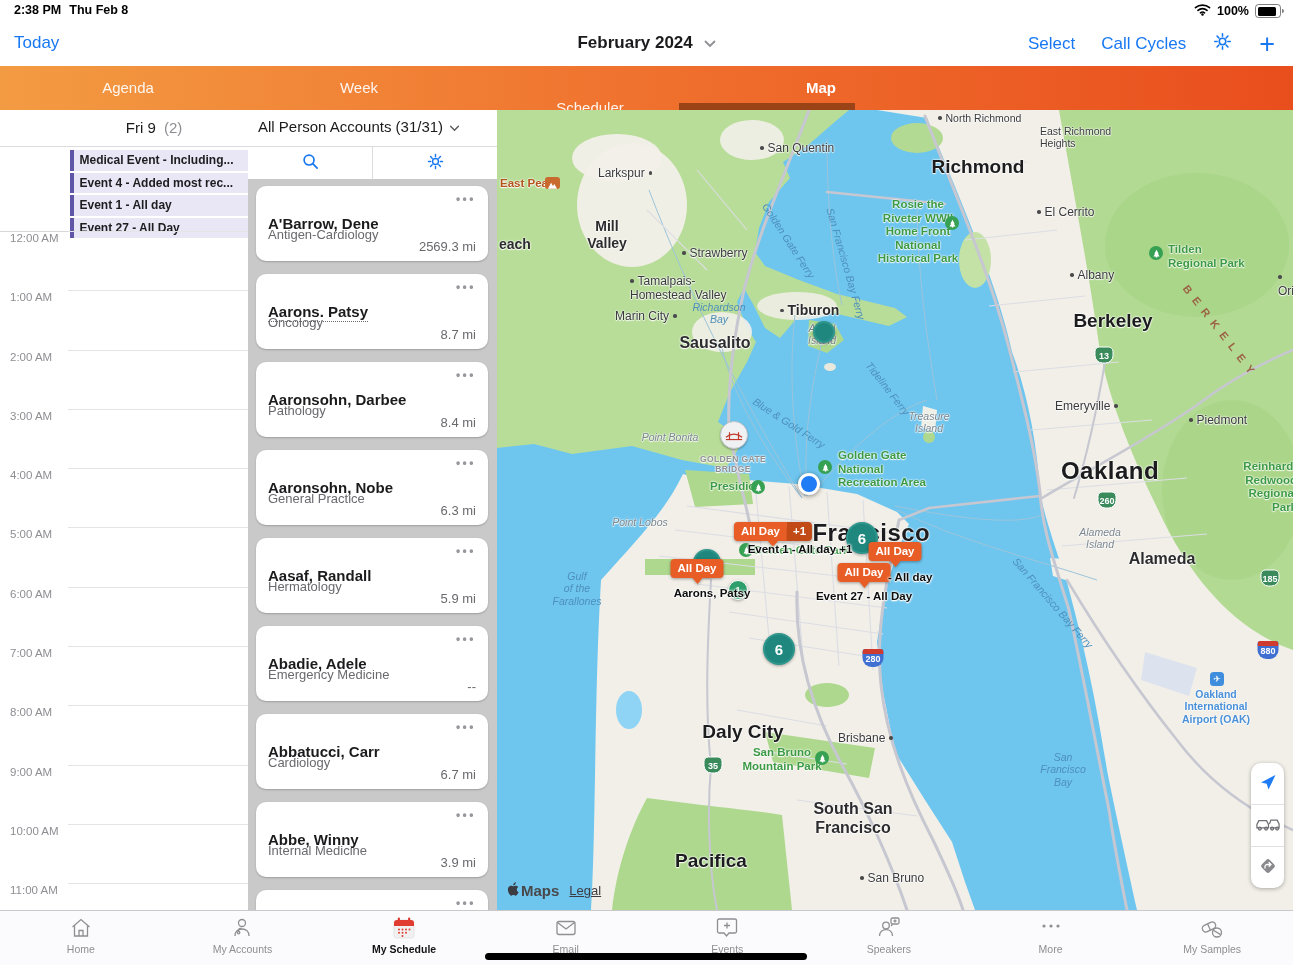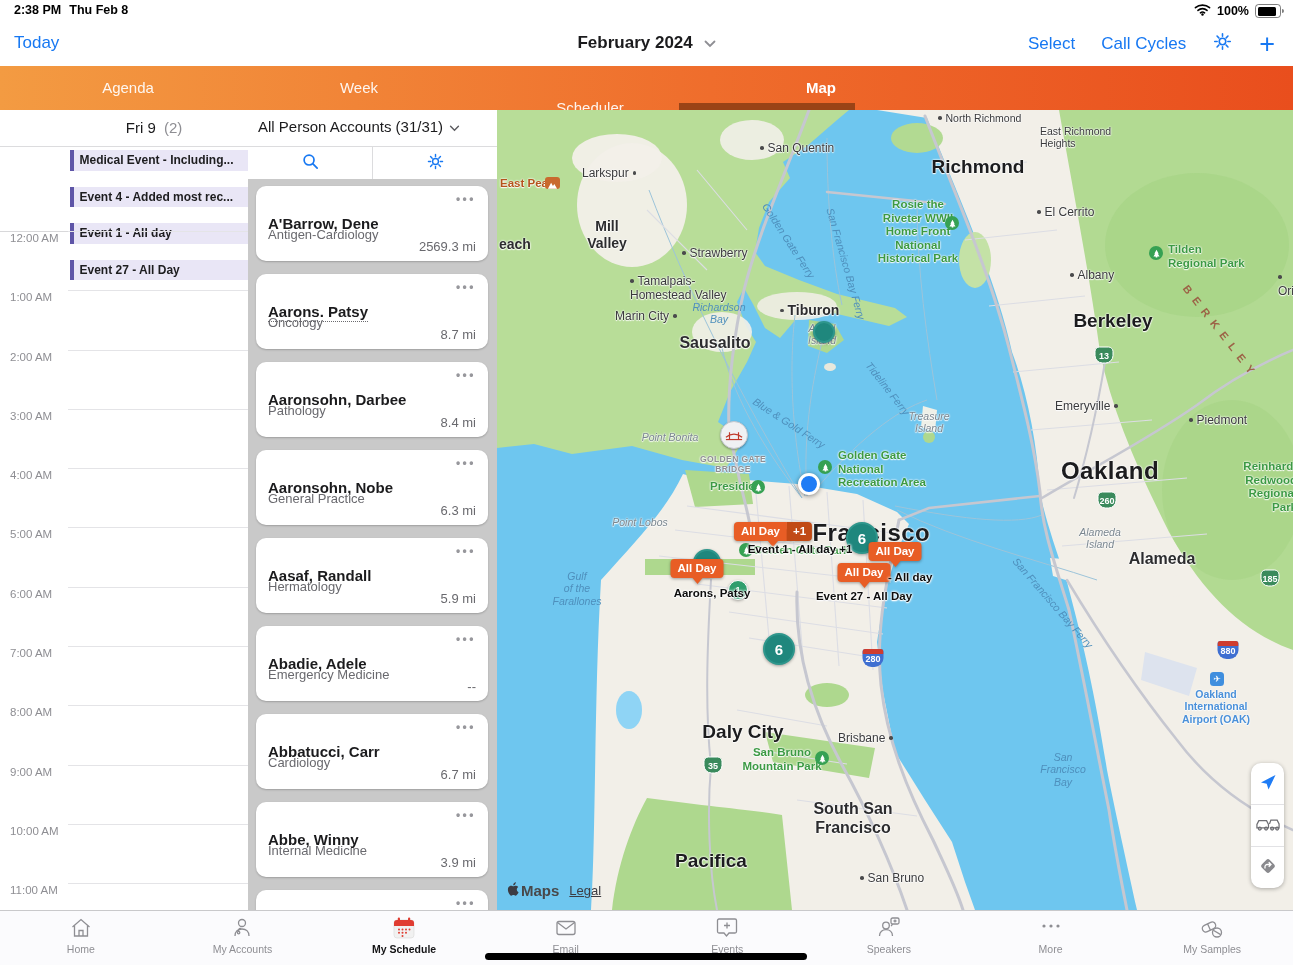--- a/index.html
+++ b/index.html
@@ -26,21 +26,21 @@
   #seg-bar{position:absolute;left:0;top:66px;width:100%;height:44px;background:linear-gradient(90deg,#f39b42,#ef6d2c 55%,#e94e1d);}
   .seg{position:absolute;top:13px;transform:translateX(-50%);font-size:15px;color:rgba(255,255,255,.92);}
   .seg.active{font-weight:700;color:#fff;}
   #seg-underline{position:absolute;left:679px;top:103px;width:176px;height:7px;background:#9a4316;}
   
   #daypanel{position:absolute;left:0;top:110px;width:248px;height:800px;background:#fff;border-right:1px solid #d4d4d6;overflow:hidden;}
   #dayhead{position:absolute;left:60px;right:0;top:0;height:36px;text-align:center;font-size:15px;color:#1b1b1d;line-height:36px;}
   #dayhead .cnt{color:#8e8e93;margin-left:4px;}
   #dayhead-line{position:absolute;left:0;right:0;top:36px;height:1px;background:#dcdcde;}
   #allday{position:absolute;left:70px;right:0;top:40px;}
-  .ade{position:relative;height:20.5px;margin-bottom:16px;background:#e9e6f6;display:flex;align-items:center;overflow:hidden;}
+  .ade{position:relative;height:20.5px;margin-bottom:2px;background:#e9e6f6;display:flex;align-items:center;overflow:hidden;}
   .adb{width:3.5px;align-self:stretch;background:#5e55a7;flex:none;}
   .adt{font-size:12px;font-weight:700;color:#1d1d1f;padding-left:6px;white-space:nowrap;}
   #allday-line{position:absolute;left:0;right:0;top:121px;height:1px;background:#d8d8da;}
   #timeline{position:absolute;left:0;right:0;top:121px;bottom:0;overflow:hidden;}
   .trow{position:relative;height:59.3px;}
   .tline{position:absolute;left:68px;right:0;top:0;height:1px;background:#e4e4e7;}
   .tlabel{position:absolute;left:10px;top:1px;font-size:11.5px;color:#8e8e93;}
   
   #acctpanel{position:absolute;left:248px;top:110px;width:249px;height:800px;background:#fff;overflow:hidden;}
   #acct-filter{position:absolute;left:10px;top:8px;font-size:15px;color:#1b1b1d;display:flex;align-items:center;gap:6px;}
@@ -419,21 +419,21 @@
         <div class="ml t-md" style="left: 558px; top: 289px;">Emeryville<span class="mdot r"></span></div>
         <div class="ml t-md" style="left: 692px; top: 303px;"><span class="mdot"></span>Piedmont</div>
         <div class="ml t-xxl tc" style="left: 613px; top: 347px;">Oakland</div>
         <div class="ml t-park tr" style="left: 800px; top: 350px;">Reinhardt
 Redwood
 Regional Park</div>
         <div class="ml t-it tc" style="left: 603px; top: 416px;">Alameda
 Island</div>
         <div class="ml t-lg tc" style="left: 665px; top: 440px;">Alameda</div>
         <div class="ml t-md" style="left: 263px; top: 31px;"><span class="mdot"></span>San Quentin</div>
-        <div class="ml t-md" style="left: 85px; top: 56px; text-align: right;">Larkspur<span class="mdot r"></span></div>
+        <div class="ml t-md" style="left: 101px; top: 56px; text-align: right;">Larkspur<span class="mdot r"></span></div>
         <div class="ml t-peak" style="left: 3px; top: 67px;">East Peak</div>
         <div class="ml t-lg2" style="left: 2px; top: 126px;">each</div>
         <div class="ml t-lg2 tc" style="left: 110px; top: 108px;">Mill
 Valley</div>
         <div class="ml t-md" style="left: 185px; top: 136px;"><span class="mdot"></span>Strawberry</div>
         <div class="ml t-md" style="left: 133px; top: 164px;"><span class="mdot"></span>Tamalpais-
 Homestead Valley</div>
         <div class="ml t-md" style="left: 118px; top: 199px;">Marin City<span class="mdot r"></span></div>
         <div class="ml t-wtr tc" style="left: 222px; top: 191px;">Richardson
 Bay</div>
@@ -525,21 +525,21 @@
         <div class="cluster" style="left: 266px; top: 523px; height: 28px; width: 28px; font-size: 15px;">6</div>
         <div class="cluster" style="left: 196px; top: 439px; height: 24px; width: 24px; font-size: 15px;"></div>
         <div class="cluster" style="left: 316px; top: 211px; height: 18px; width: 18px; font-size: 9px;"></div>
         <div class="cluster green" style="left: 231px; top: 470px; height: 18px; width: 18px; font-size: 9px;">1</div>
         <div class="locdot" style="left: 301px; top: 363px;"></div>
         <div class="shield sshield" style="left: 607px; top: 245px;">13</div>
         <div class="shield sshield" style="left: 610px; top: 390px;">260</div>
         <div class="shield sshield" style="left: 773px; top: 468px;">185</div>
         <div class="shield sshield" style="left: 216px; top: 655px;">35</div>
         <div class="shield ishield" style="left: 376px; top: 548px;"><div class="band"></div>280</div>
-        <div class="shield ishield" style="left: 731px; top: 540px;"><div class="band"></div>880</div>
+        <div class="shield ishield" style="left: 771px; top: 540px;"><div class="band"></div>880</div>
       </div>
     <div id="mbadges">
         <div class="badge hasplus" style="left: 276px; top: 412px;">
           <div class="bmain">All Day</div>
           <div class="bplus">+1</div>
           <div class="bptr"></div>
         </div>
         <div class="badge" style="left: 398px; top: 432px;">
           <div class="bmain">All Day</div>
           <div class="bptr"></div>

